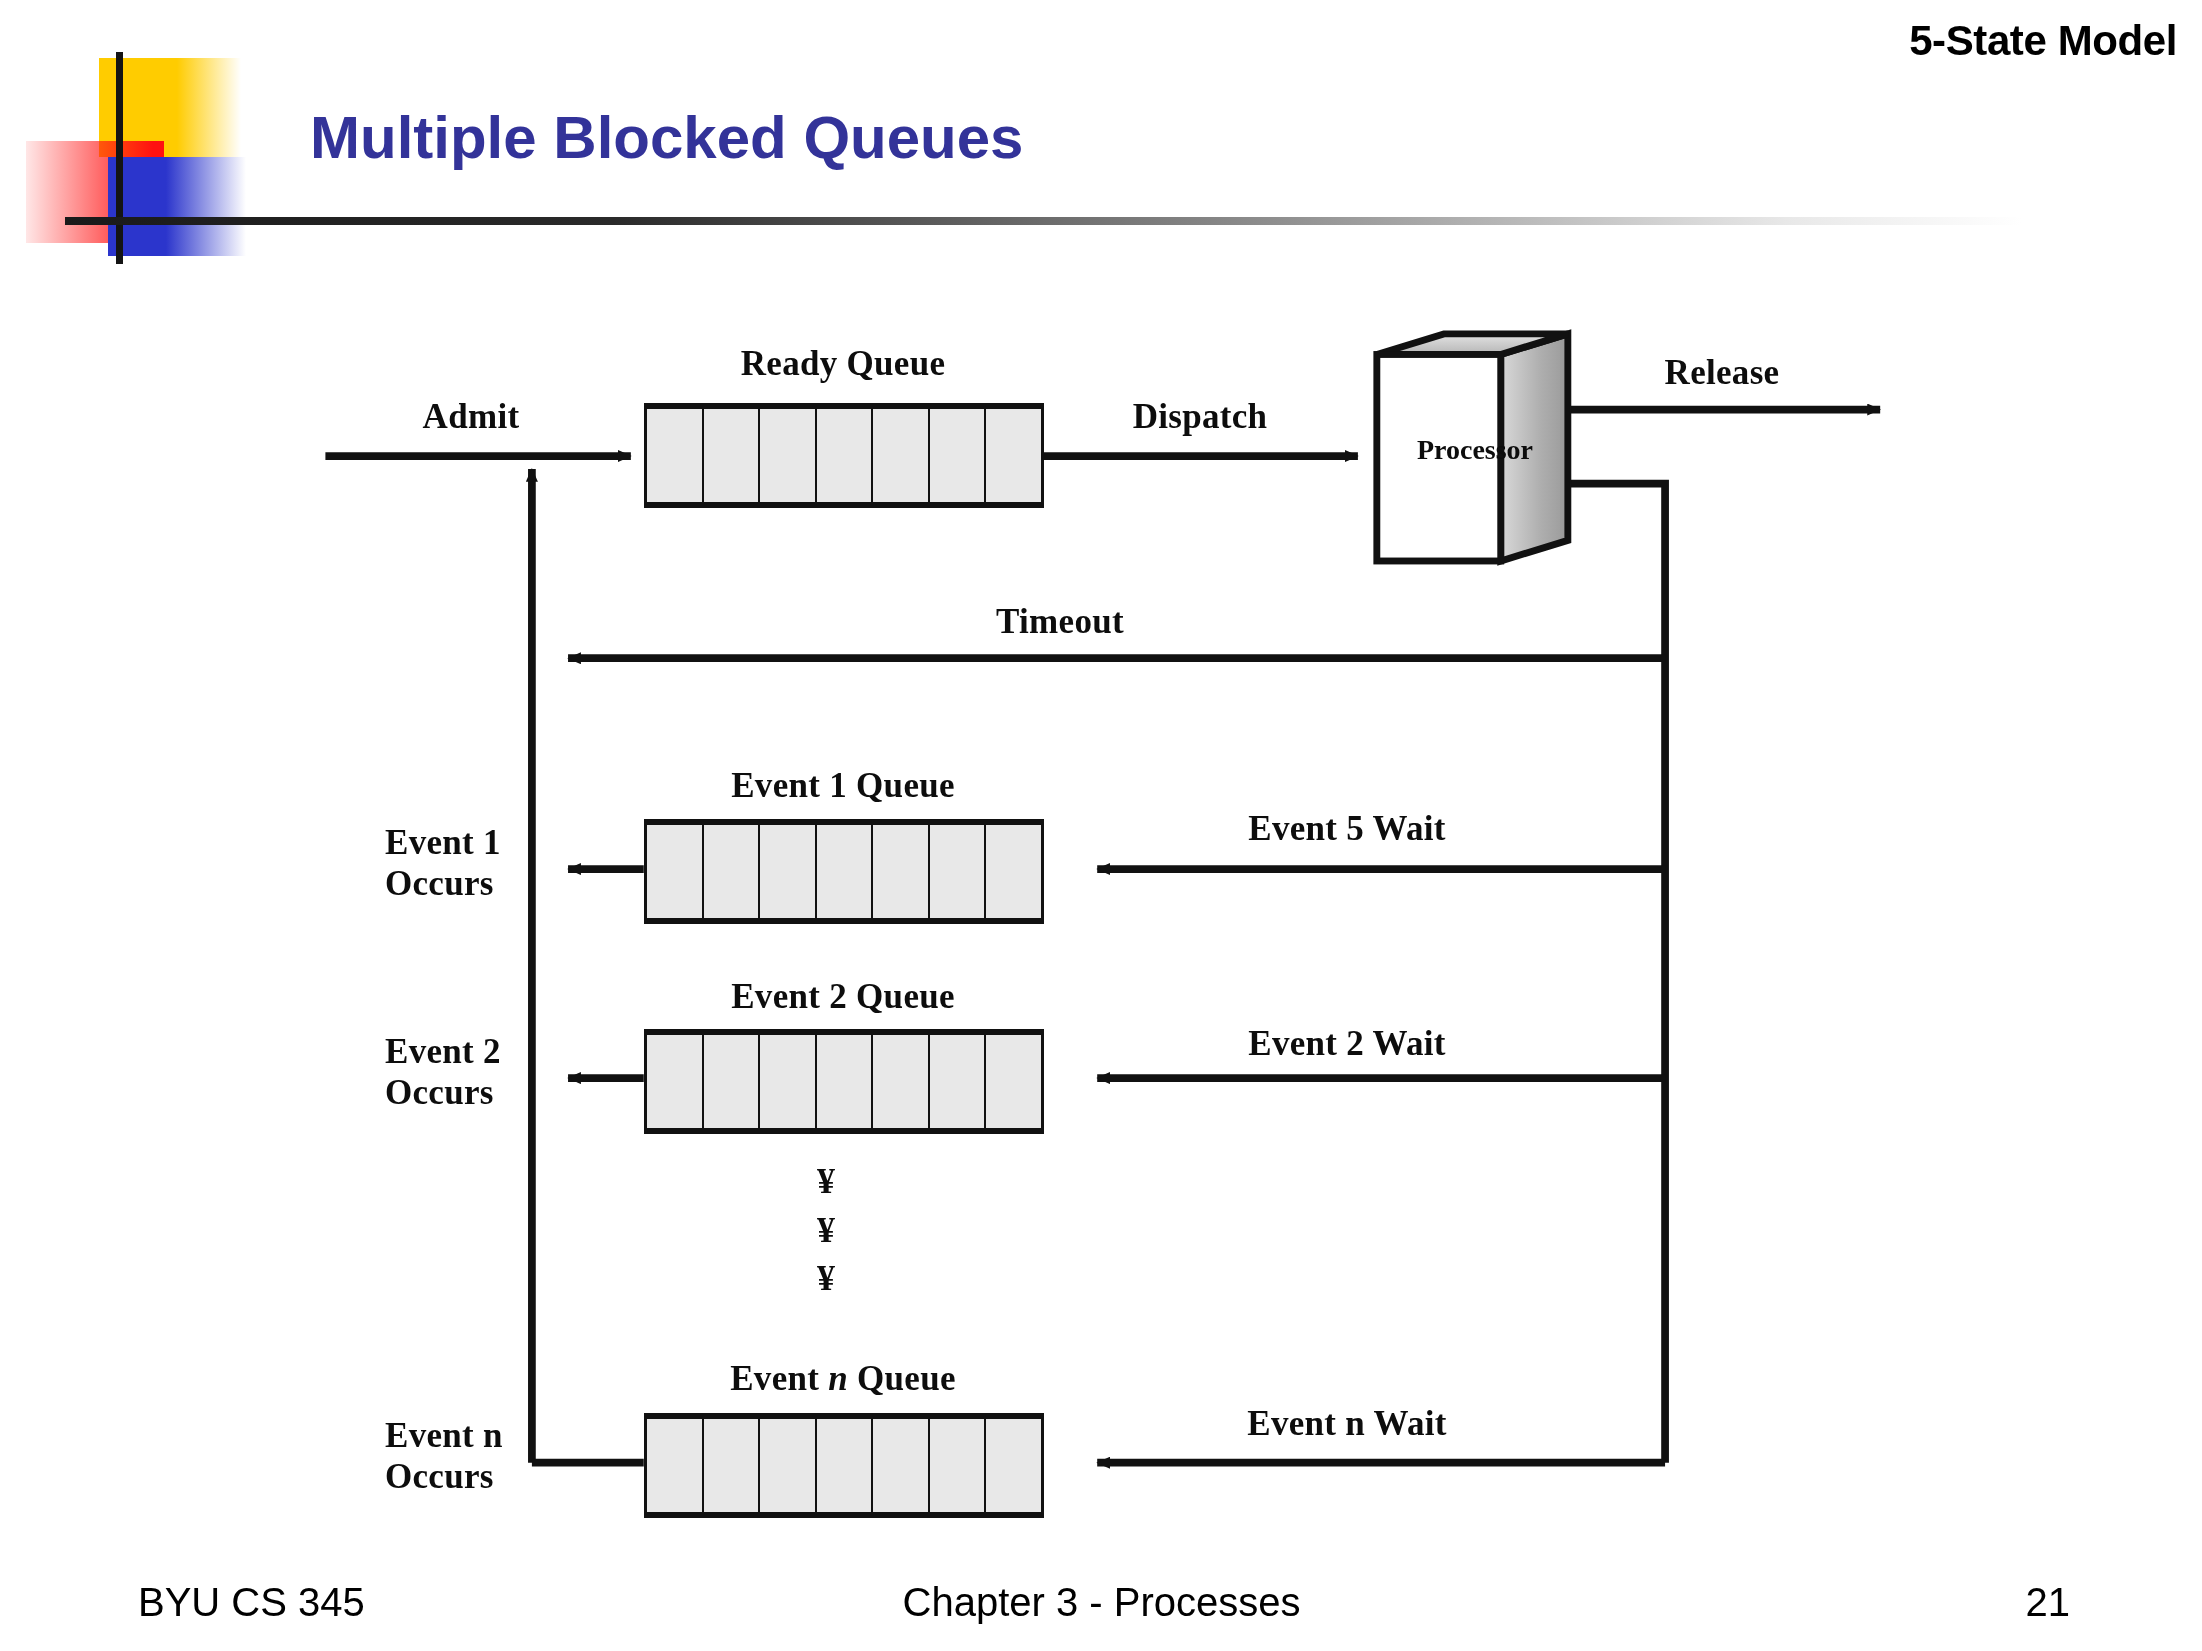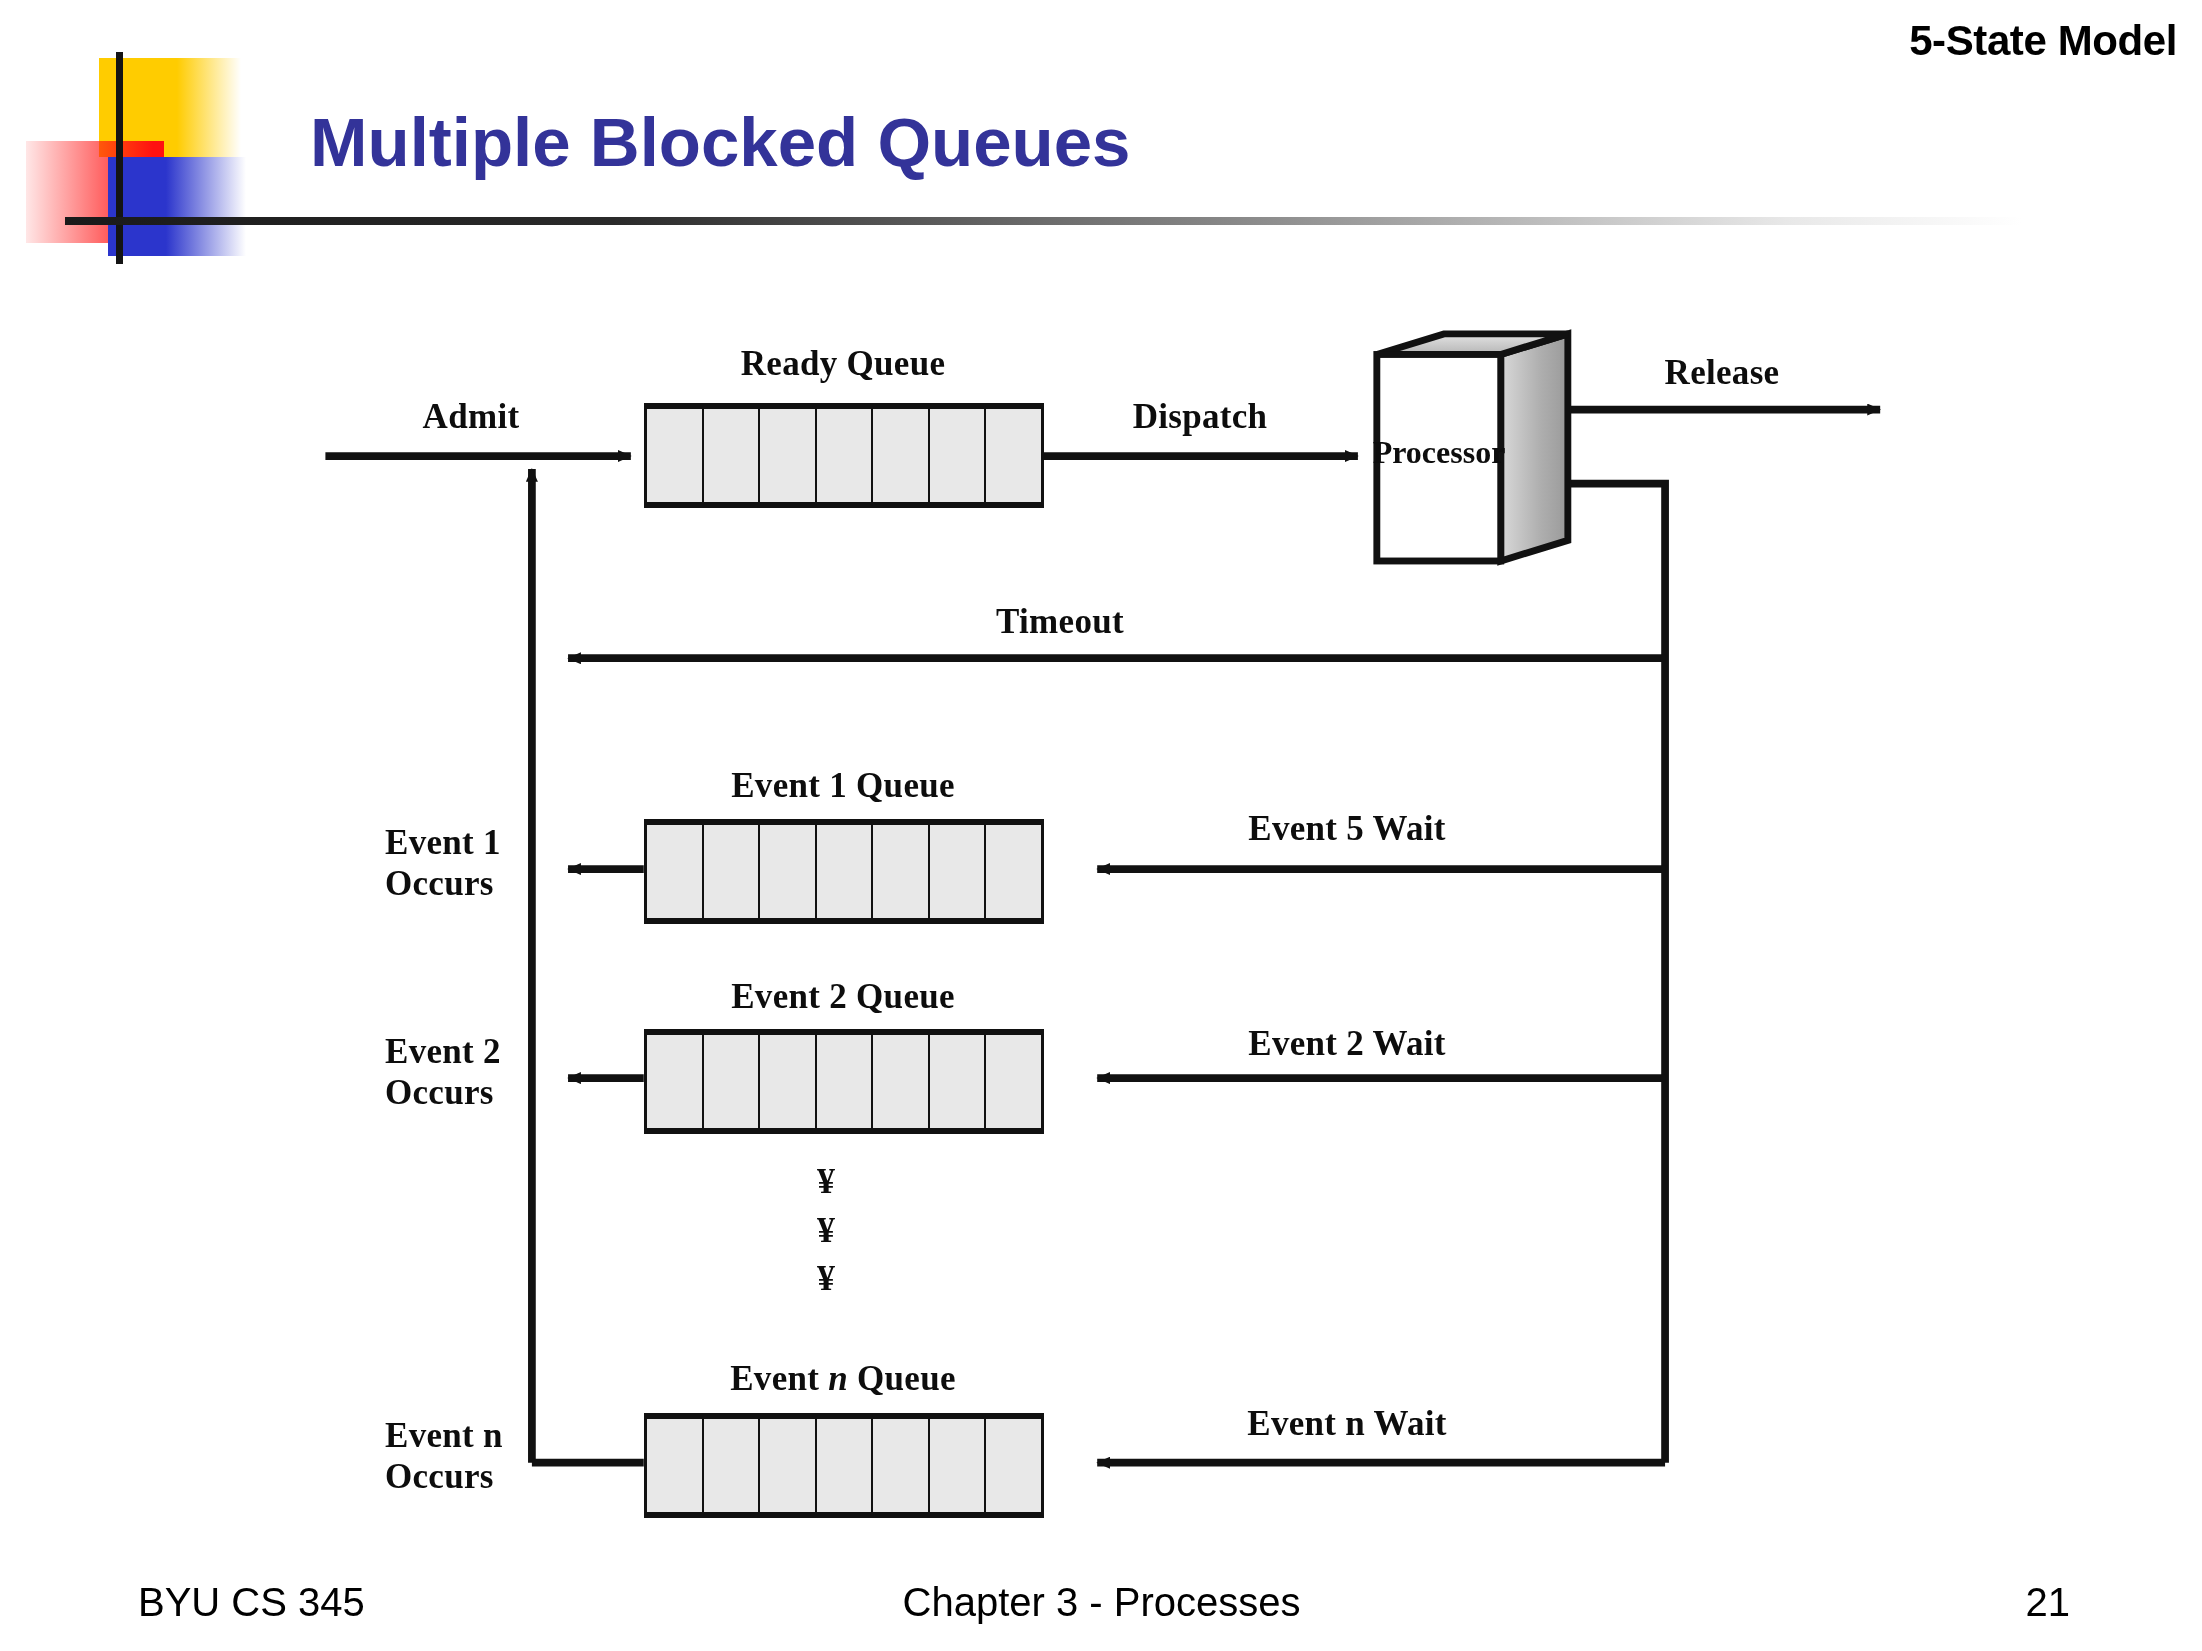--- a/index.html
+++ b/index.html
@@ -78,21 +78,21 @@
     background: linear-gradient(to right, #1a1a1a 0%, #2a2a2a 28%, #8f8f8f 62%, #e8e8e8 88%, #ffffff 100%);
   }
 
   
   #slide-title {
     position: absolute;
     left: 310px;
     top: 108px;
     font-family: "Liberation Sans", sans-serif;
     font-weight: bold;
-    font-size: 69px;
+    font-size: 60px;
     line-height: 1;
     color: #333399;
     white-space: nowrap;
   }
 
   
   #diagram {
     position: absolute;
     left: 0;
     top: 0;
@@ -138,24 +138,25 @@
     line-height: 1.18;
     text-align: left;
   }
   .dlabel em {
     font-style: italic;
   }
   .proc-label {
     position: absolute;
     font-family: "Liberation Serif", serif;
     font-weight: bold;
-    font-size: 32px;
+    font-size: 28px;
     color: #0d0d0d;
     white-space: nowrap;
     transform: translateX(-50%);
+    margin-left: 36px;
   }
 
   
   #ellipsis {
     position: absolute;
     left: 826px;
     top: 1157px;
     width: 52px;
     text-align: center;
     font-family: "Liberation Serif", serif;

